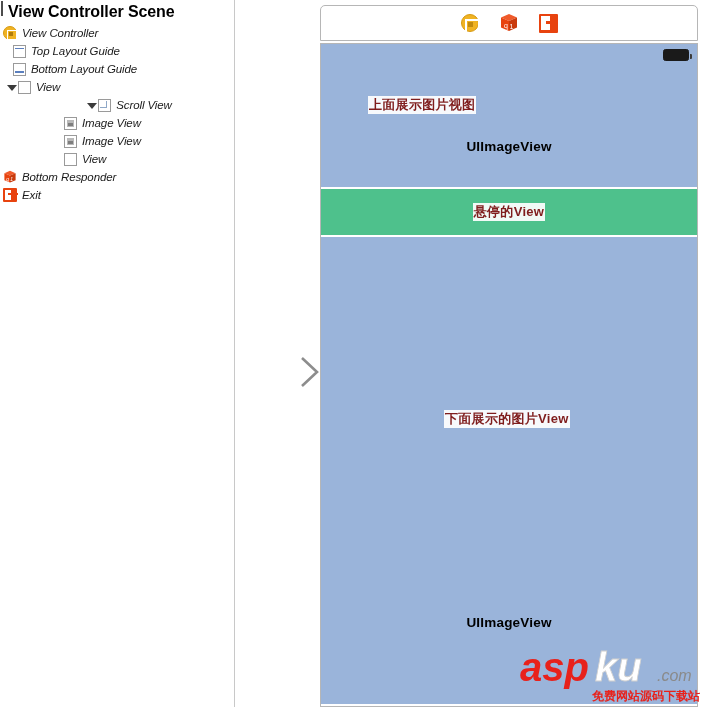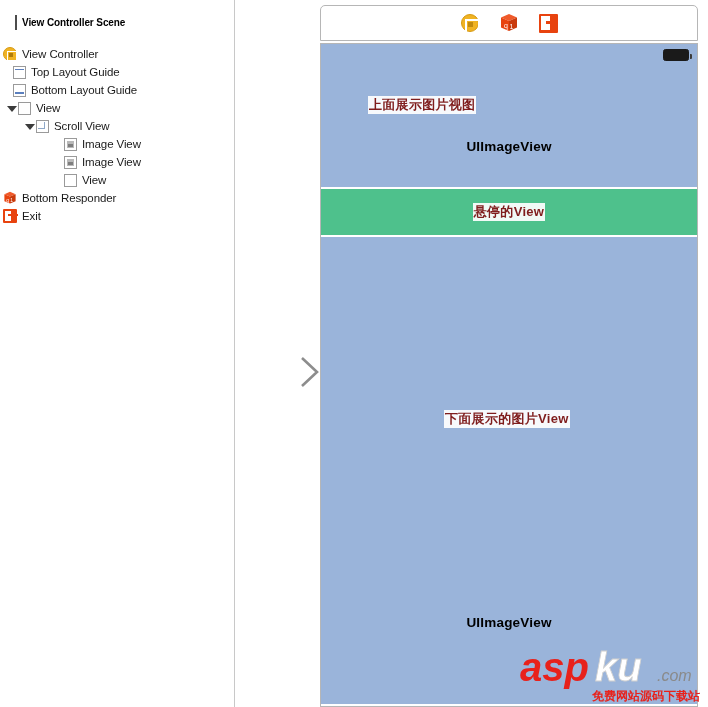--- a/index.html
+++ b/index.html
@@ -12,33 +12,34 @@
   }
   #root { position: relative; width: 708px; height: 707px; background: #fff; }
 
   
   .outline {
     position: absolute; left: 0; top: 0; width: 234px; height: 707px;
     background: #ffffff;
   }
   .scene-header {
     position: relative;
-    font-size: 10px; font-weight: bold; color: #000;
-    padding: 3px 0 3px 8px; margin: 14px;
+    font-size: 16px; font-weight: bold; color: #000;
+    padding: 3px 0 3px 8px; margin: 0;
     letter-spacing: -0.1px;
   }
   .scene-header::before {
     content: ""; position: absolute; left: 1px; top: 1px;
     width: 2px; height: 15px; background: #4c4c4c;
   }
   .tree { list-style: none; margin: 0; padding: 0; }
   .row {
     display: flex; align-items: center;
     height: 18px; font-size: 11.5px; color: #1a1a1a;
     white-space: nowrap;
+    font-style: italic;
   }
   .row .lbl { margin-left: 5px; letter-spacing: -0.1px; }
   .twisty {
     width: 11px; height: 11px; flex: 0 0 11px;
     position: relative; margin-right: 1px;
   }
   .twisty.open::after {
     content: ""; position: absolute; left: 1px; top: 3px;
     border-left: 5px solid transparent;
     border-right: 5px solid transparent;
@@ -79,21 +80,21 @@
   .ic-exit::after { content: ""; position: absolute; left: 2px; top: 2px;
            width: 6px; height: 10px; background: #fff; }
   .ic-exit::before { content: ""; position: absolute; left: 5px; top: 4.5px;
            width: 7px; height: 2px; background: #e8430f; z-index: 2;
            box-shadow: 3px 0 0 0 #e8430f; }
   .ic-arrow { width: 16px; height: 12px; }
 
   .ind-0  { padding-left: 3px;  }
   .ind-1  { padding-left: 13px; }
   .ind-2  { padding-left: 6px;  }
-  .ind-3  { padding-left: 24px; }
+  .ind-3  { padding-left: 24px; justify-content: center; }
   .ind-4  { padding-left: 64px; }
 
   
   .divider { position: absolute; left: 234px; top: 0; width: 1px; height: 707px;
              background: #c8c8c8; }
   .big-arrow { position: absolute; left: 236px; top: 356px; width: 84px; height: 32px; }
 
   
   .device {
     position: absolute; left: 320px; top: 5px;

